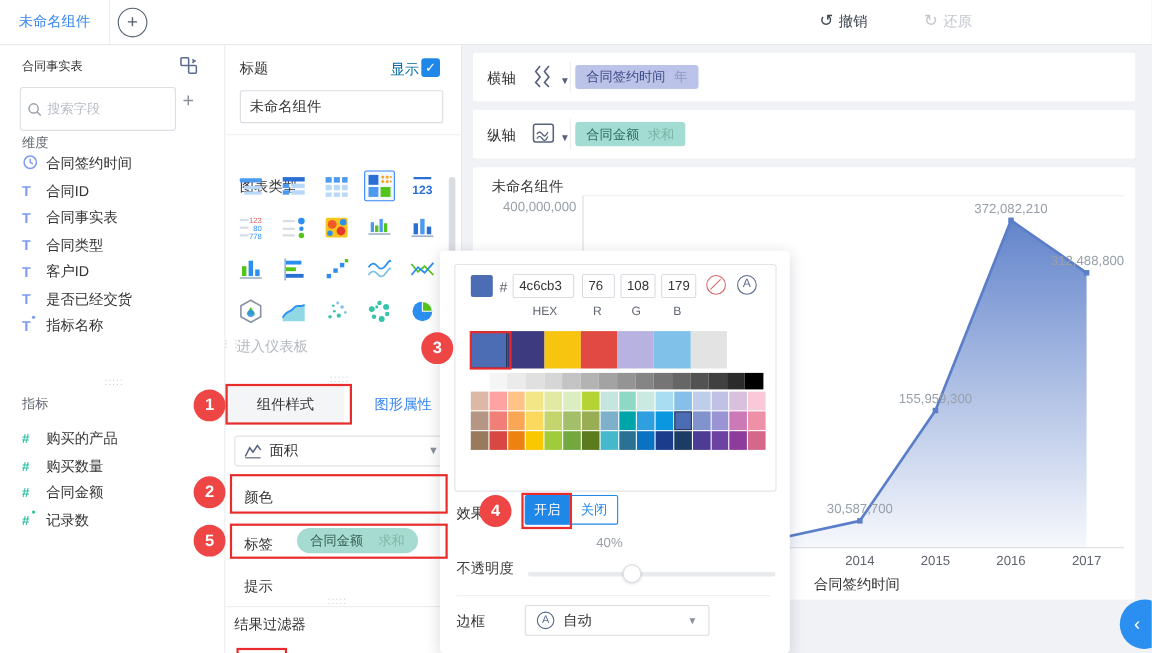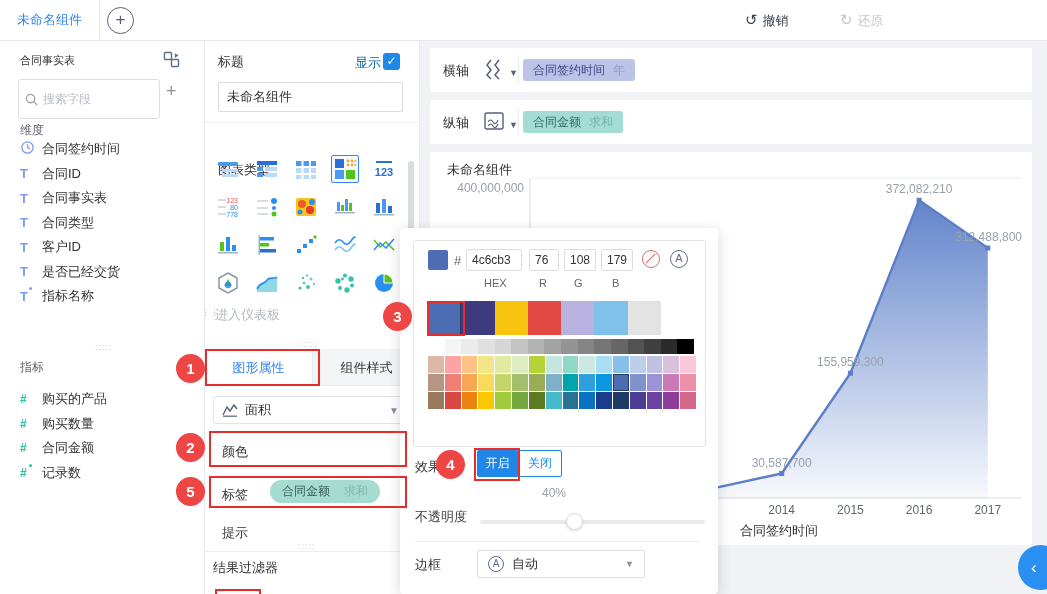--- a/index.html
+++ b/index.html
@@ -427,22 +427,22 @@
           <circle cx="12" cy="12" r="9" fill="#2a8ff0"></circle>
           <path d="M12 12 L12 3 A9 9 0 0 1 21 12 Z" fill="#52c41a" stroke="#fff" stroke-width="1"></path>
         </svg>
       </div>
     </div>
   <div id="ct-scroll"></div>
   <div id="custom-drag">⋮⋮</div>
   <div id="custom-chart">进入仪表板</div>
   <div class="splitdots" id="p-splitdots2" style="position:absolute;">:::::</div>
   <div id="tabs">
+    <div class="ptab off">组件样式</div>
     <div class="ptab on">图形属性</div>
-    <div class="ptab off">组件样式</div>
   </div>
   <div id="shape-select">
     <svg width="16" height="14" viewBox="0 0 16 14">
         <path d="M1 12 L5 4 L8 8 L12 2 L15 6" fill="none" stroke="#55617d" stroke-width="1.4"></path>
         <path d="M1 13.2 H15" stroke="#55617d" stroke-width="1.2"></path>
       </svg>
     <span class="lab">面积</span>
     <span class="car">▼</span>
   </div>
   <div id="row-color">颜色</div>

